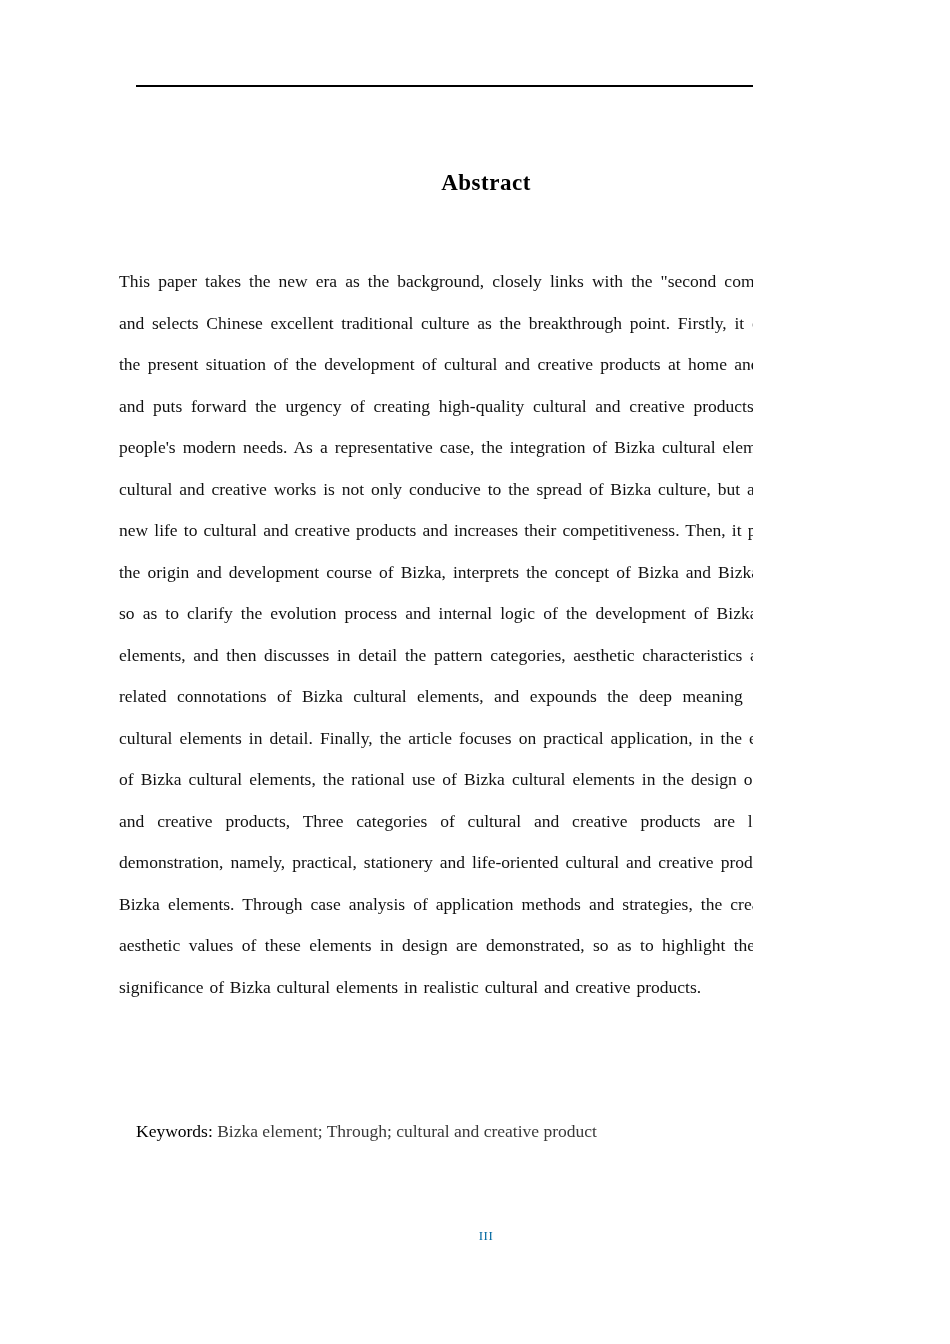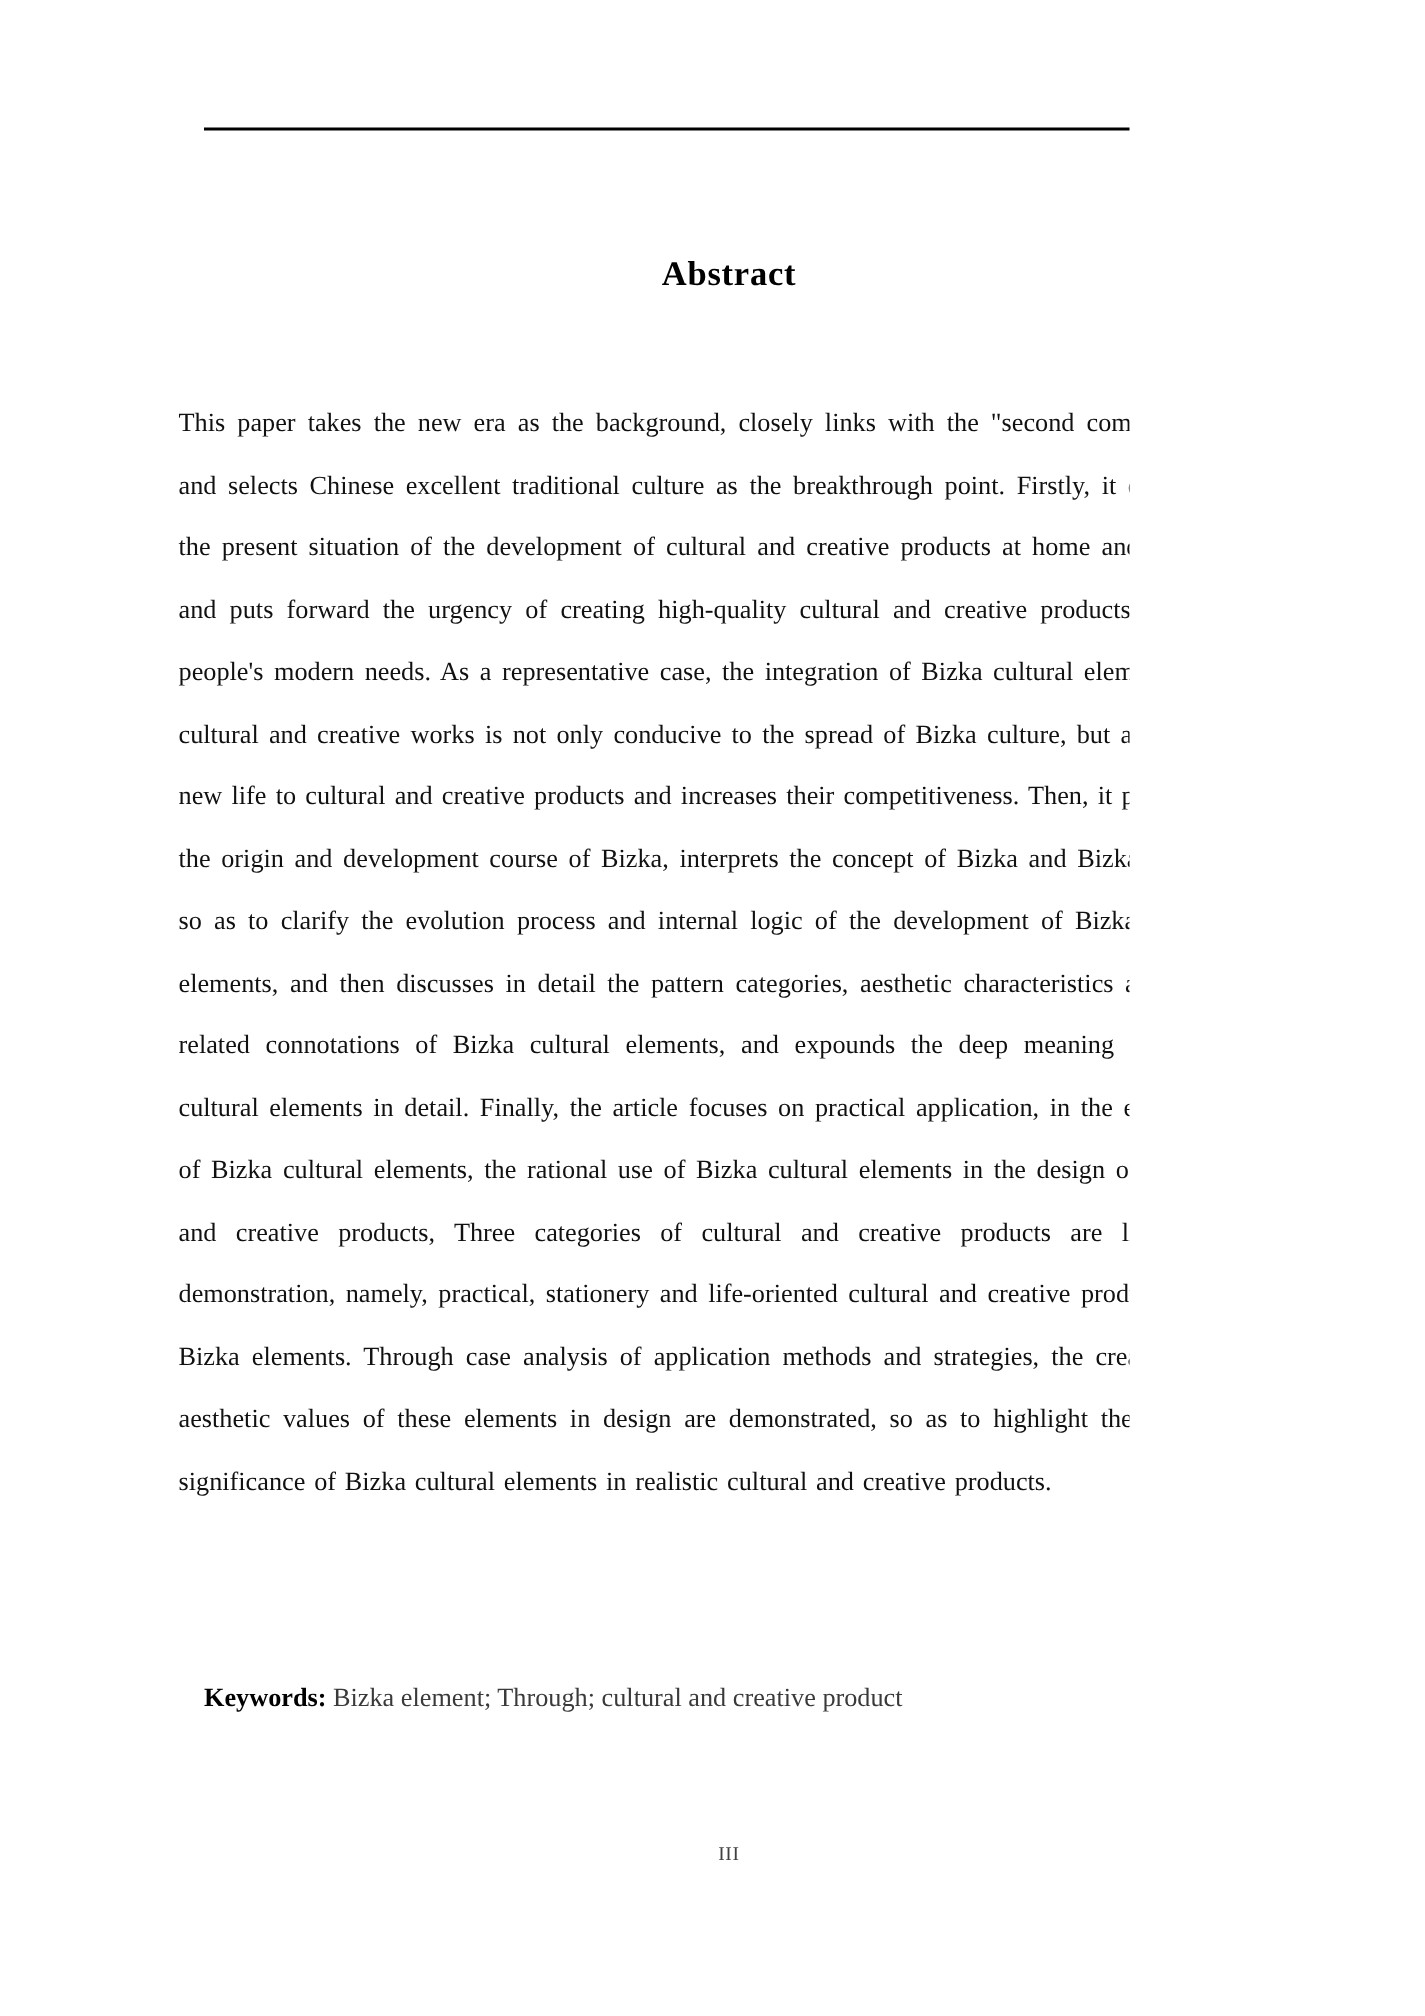--- a/index.html
+++ b/index.html
@@ -51,32 +51,32 @@
     position: absolute;
     top: 1119px;
     left: 136px;
     width: 700px;
     font-size: 17.5px;
     line-height: 24px;
     color: #3a3a3a;
   }
 
   .keywords-label {
-    font-weight: bold;
+    font-weight: normal;
     color: #000000;
   }
 
   .page-number {
     position: absolute;
     top: 1228px;
     left: 136px;
     width: 700px;
     text-align: center;
     font-size: 13px;
-    color: #404040;
+    color: #0369a1;
     letter-spacing: 0.5px;
   }
 </style>
 </head>
 <body>
 
 <div class="page">
 
   <div class="header-rule"></div>
 

